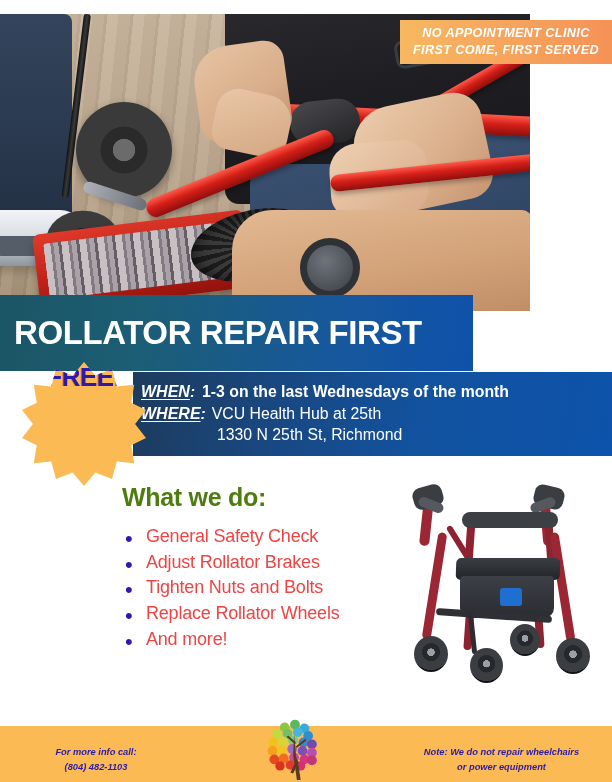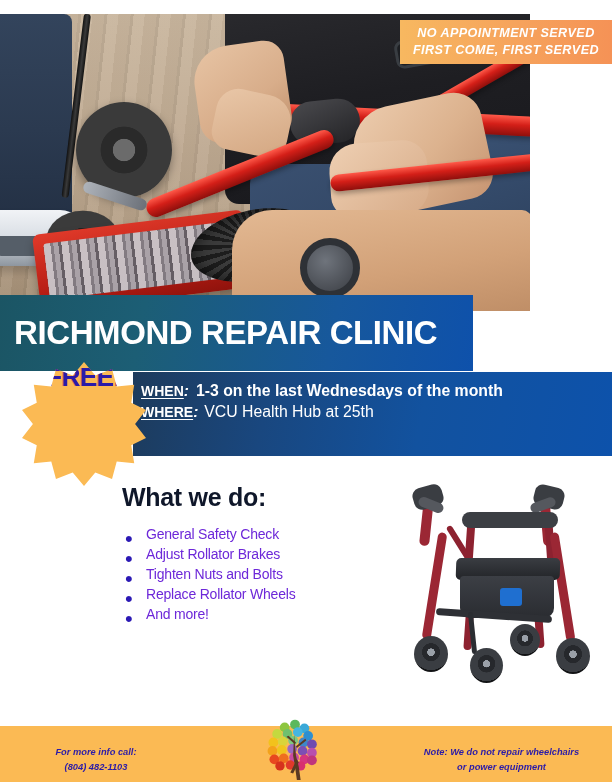--- a/index.html
+++ b/index.html
@@ -233,22 +233,23 @@
     padding: 9px 0 0 8px;
     box-sizing: border-box;
   }
   .info-row {
     display: flex;
     align-items: baseline;
     white-space: nowrap;
     line-height: 1.32;
   }
   .info-label {
-    font-weight: bold;
-    font-size: 14px;
+    font-style: italic;
+    font-weight: bold;
+    font-size: 16px;
     text-decoration: underline;
     text-underline-offset: 2px;
   }
   .info-colon { font-size: 15.5px; font-weight: bold; font-style: italic; }
   .info-when-val {
     font-size: 15.8px;
     font-weight: bold;
     padding-left: 7px;
   }
   .info-where-val {
@@ -289,34 +290,34 @@
     text-shadow: -1px 0 rgba(200,30,80,0.5);
   }
 
   
   .whatwedo {
     position: absolute;
     left: 122px; top: 483px;
     width: 300px;
   }
   .whatwedo-title {
-    color: #0f172a;
+    color: #4d7c0f;
     font-size: 25px;
     font-weight: bold;
     letter-spacing: -0.3px;
     margin: 0 0 12px 0;
   }
   .dolist {
     list-style: none;
     margin: 0;
     padding: 0;
   }
   .dolist li {
-    color: #6d28d9;
-    font-size: 14px;
+    color: #ef4444;
+    font-size: 18px;
     line-height: 1.43;
     letter-spacing: -0.2px;
     position: relative;
     padding-left: 24px;
     white-space: nowrap;
   }
   .dolist li::before {
     content: "•";
     position: absolute;
     left: 3px;
@@ -433,39 +434,40 @@
   <div class="ph-tool-loose"></div>
   <div class="ph-toolbox">
     <div class="ph-toolbox-inner"></div>
   </div>
   <div class="ph-wheel-tread"></div>
   <div class="ph-forearm-low"></div>
   <div class="ph-watch"></div>
 </div>
 
 <div class="ribbon">
-  <div class="ribbon-line">NO APPOINTMENT SERVED</div>
+  <div class="ribbon-line">NO APPOINTMENT CLINIC</div>
   <div class="ribbon-line">FIRST COME, FIRST SERVED</div>
 </div>
 
 <div class="titlebar">
-  <div class="titlebar-text">RICHMOND REPAIR CLINIC</div>
+  <div class="titlebar-text">ROLLATOR REPAIR FIRST</div>
 </div>
 
 <div class="infobar">
   <div class="info-row">
     <span class="info-label">WHEN</span>
     <span class="info-colon">:</span>
     <span class="info-when-val">1-3 on the last Wednesdays of the month</span>
   </div>
   <div class="info-row">
     <span class="info-label">WHERE</span>
     <span class="info-colon">:</span>
     <span class="info-where-val">VCU Health Hub at 25th</span>
   </div>
+  <div class="info-addr">1330 N 25th St, Richmond</div>
 </div>
 
 <div class="star">
   <span class="star-text">FREE!</span>
 </div>
 
 <div class="whatwedo">
   <div class="whatwedo-title">What we do:</div>
   <ul class="dolist">
     <li>General Safety Check</li>

